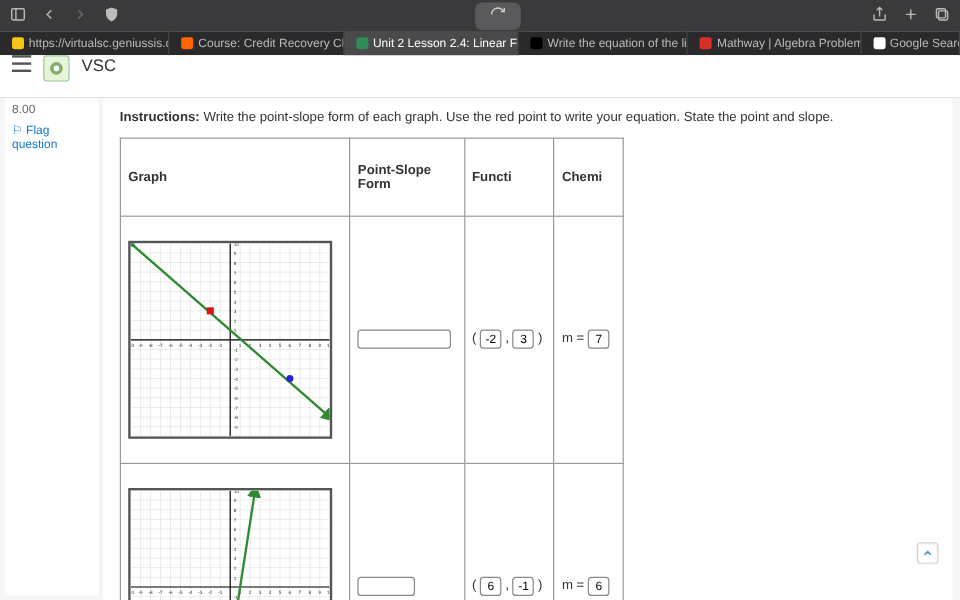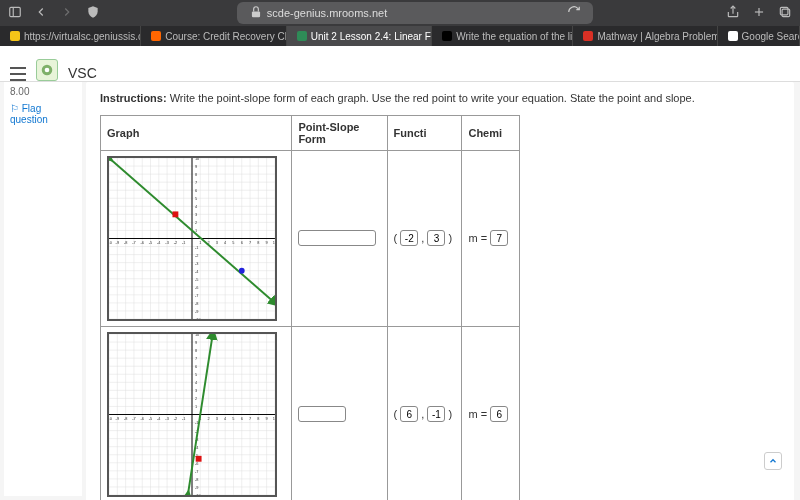--- a/index.html
+++ b/index.html
@@ -14,21 +14,21 @@
   .addr-host { display: flex; align-items: center; gap: 4px; }
   .reload-ic { width: 12px; height: 12px; }
 
   
   .tab-bar { height: 20px; background: #2a2a2c; display: flex; align-items: stretch; font-size: 10px; color: #bbb; }
   .tab { padding: 0 10px; display: flex; align-items: center; gap: 4px; border-right: 1px solid #444; max-width: 160px; overflow: hidden; white-space: nowrap; }
   .tab.active { background: #4a4a4c; color: #fff; }
   .favicon { width: 10px; height: 10px; border-radius: 2px; flex: none; }
 
   
-  .app-header { height: 36px; border-bottom: 1px solid #ddd; display: flex; align-items: flex-end; padding: 0 10px; gap: 10px; background: #fff; }
+  .app-header { height: 36px; border-bottom: 1px solid #ddd; display: flex; align-items: flex-start; padding: 0 10px; gap: 10px; background: #fff; }
   .hamburger { width: 16px; height: 14px; display: flex; flex-direction: column; justify-content: space-between; cursor: pointer; }
   .hamburger span { height: 2px; background: #555; }
   .logo-box { width: 22px; height: 22px; background: #e8f4d9; border: 1px solid #9c9; border-radius: 3px; display: flex; align-items: center; justify-content: center; }
   .logo-box svg { width: 14px; height: 14px; }
   .app-title { font-size: 14px; color: #333; }
   .header-spacer { flex: 1; }
   .user-area { display: flex; align-items: center; gap: 6px; color: #1177d1; font-size: 12px; }
   .avatar { width: 22px; height: 22px; border-radius: 50%; background: #e8e8e8; }
   .chat-bubble { width: 16px; height: 16px; }
 
@@ -37,21 +37,21 @@
   .left-col { width: 78px; padding: 4px 6px; font-size: 10px; color: #666; background: #fff; margin: 0 4px 4px 4px; }
   .left-col .num { font-weight: 500; }
   .left-col .flag-link { color: #1177d1; margin-top: 6px; cursor: pointer; }
   .content-wrap { flex: 1; overflow: auto; padding: 0 6px 6px 0; }
   .content-card { background: #fff; padding: 8px 14px 14px; border-radius: 2px; }
   .instructions { font-size: 11px; color: #333; margin-bottom: 8px; line-height: 1.5; }
   .instructions b { font-weight: 600; }
 
   
   table.qtable { border-collapse: collapse; width: 100%; max-width: 420px; }
-  table.qtable th, table.qtable td { border: 1px solid #999; padding: 5px 6px; font-size: 11px; text-align: left; vertical-align: middle; }
+  table.qtable th, table.qtable td { border: 1px solid #999; padding: 20px 6px; font-size: 11px; text-align: left; vertical-align: middle; }
   table.qtable th { font-weight: 600; background: #fff; }
   td.graph-cell { width: 175px; padding: 2px; }
   td.psf-cell { width: 85px; text-align: center; }
   td.pt-cell { width: 55px; white-space: nowrap; }
   td.sl-cell { width: 55px; white-space: nowrap; }
 
   
   .graph { width: 170px; height: 165px; border: 2px solid #555; position: relative; background: #fff; overflow: hidden; }
   .graph svg { width: 100%; height: 100%; display: block; }
 
@@ -87,29 +87,20 @@
         </svg>
     </span>
   </div>
   <span style="margin-left:auto;margin-right:4px">
     <svg viewBox="0 0 24 24" fill="#bbb">
         <path d="M12 2l8 3v6c0 5-3.5 9-8 11-4.5-2-8-6-8-11V5l8-3z"></path>
       </svg>
   </span>
   <div class="addr-wrap">
     <div class="addr-bar">
-      <span class="addr-host">
-        <span>
-          <svg width="10" height="10" viewBox="0 0 24 24" fill="#ccc">
-              <rect x="5" y="11" width="14" height="10" rx="2"></rect>
-              <path d="M8 11V7a4 4 0 018 0v4" fill="none" stroke="#ccc" stroke-width="2"></path>
-            </svg>
-        </span>
-        <span>scde-genius.mrooms.net</span>
-      </span>
       <span>
         <svg class="reload-ic" viewBox="0 0 24 24" fill="none" stroke="#ccc" stroke-width="2">
             <path d="M3 12a9 9 0 0115-6.7L21 8"></path>
             <polyline points="21 3 21 8 16 8"></polyline>
           </svg>
       </span>
     </div>
   </div>
   <div class="right-ctrls" style="margin-left:auto">
     <span>

